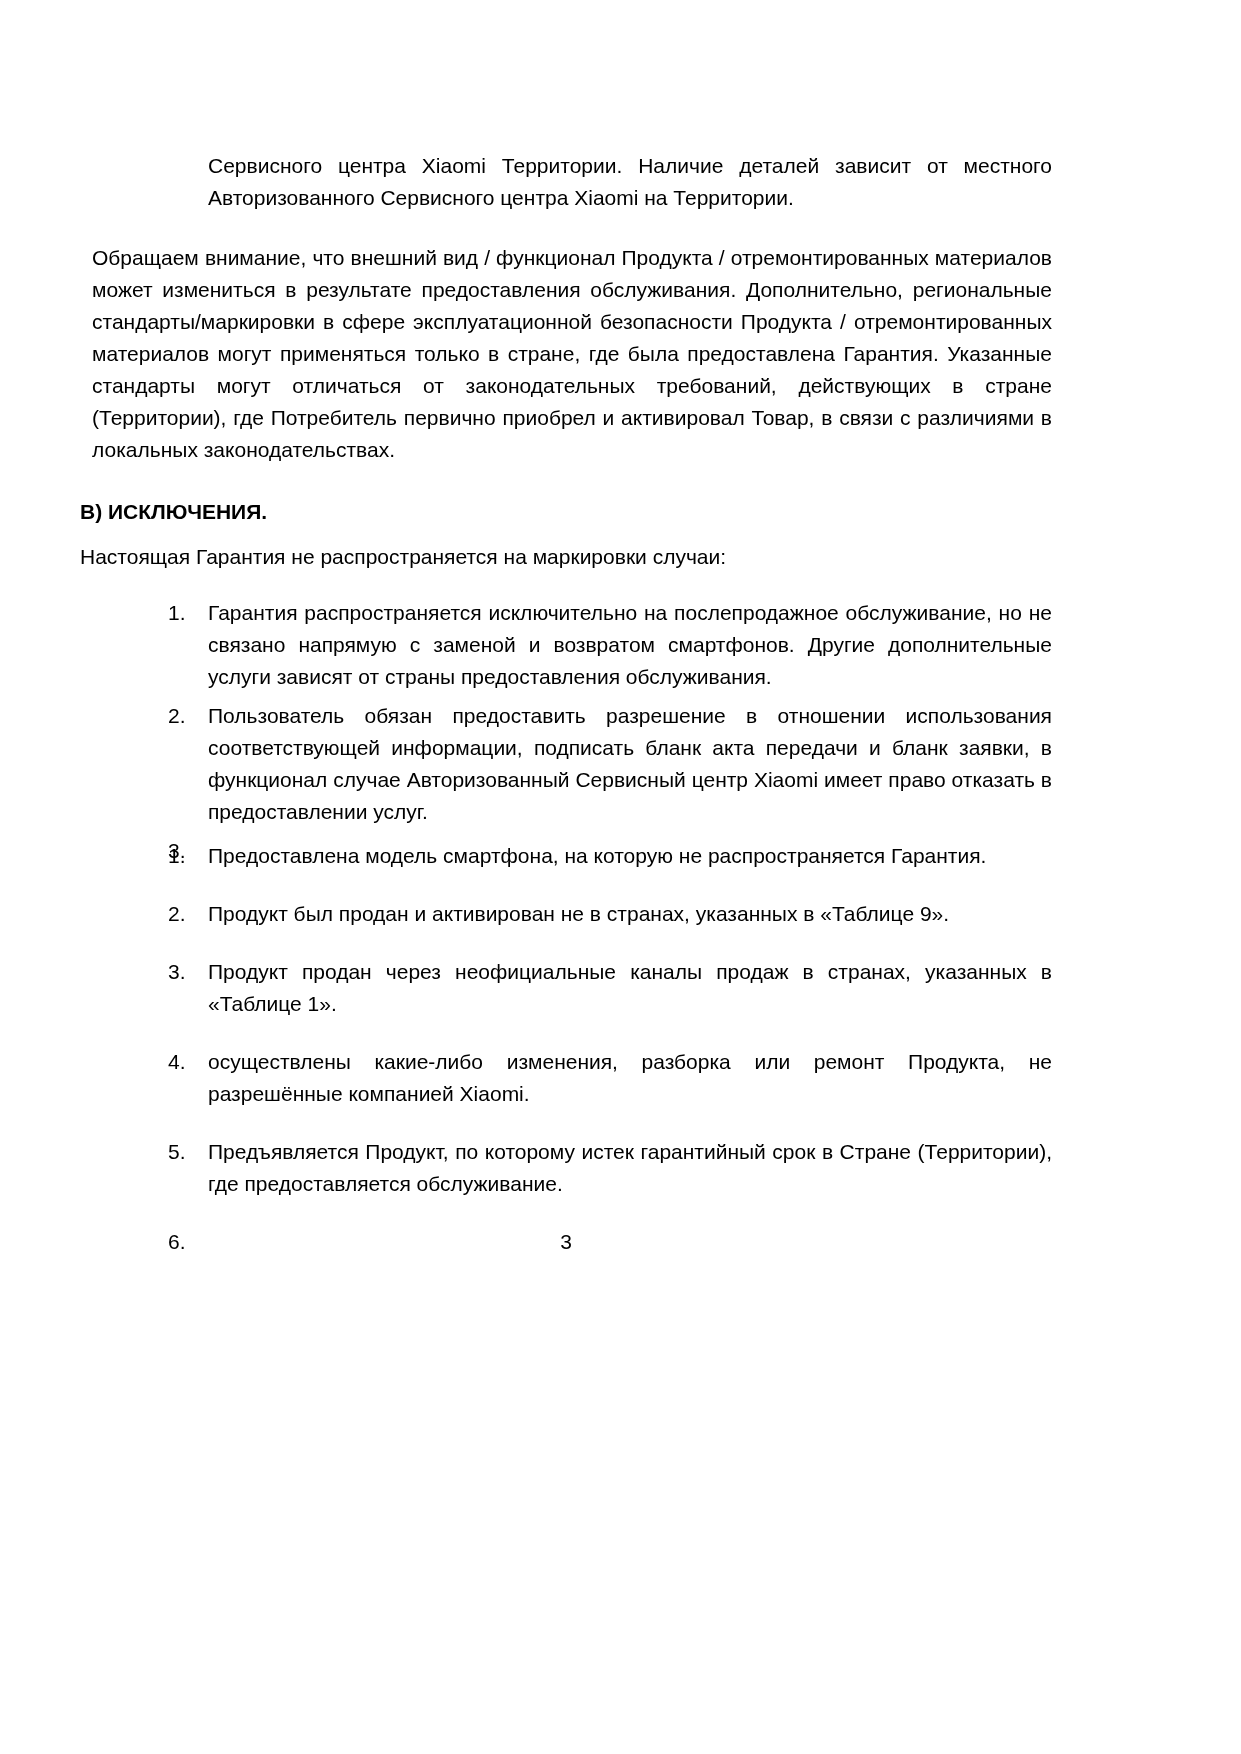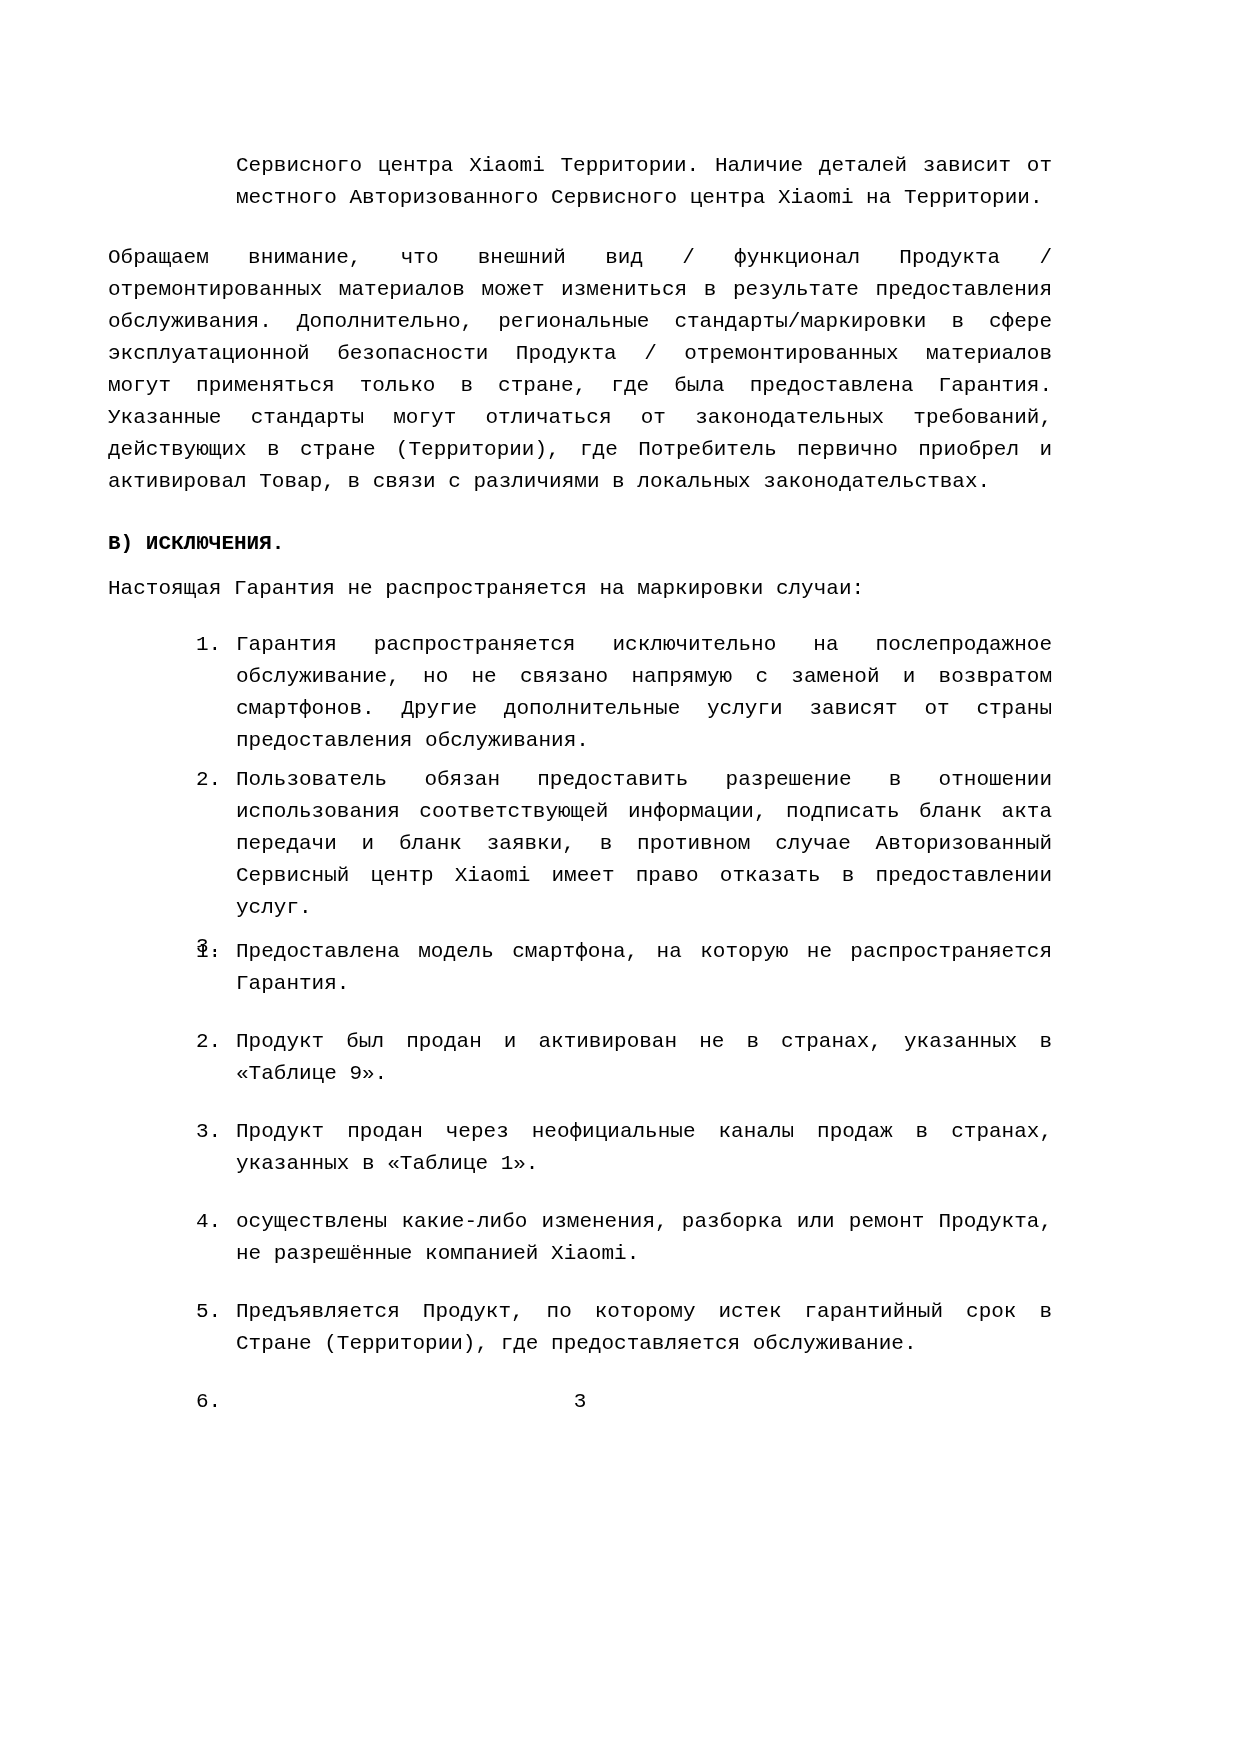--- a/index.html
+++ b/index.html
@@ -6,33 +6,33 @@
     margin: 0;
     padding: 0;
     background: #ffffff;
   }
   .page {
     position: relative;
     width: 1241px;
     height: 1754px;
     background: #ffffff;
     box-sizing: border-box;
-    padding: 150px 189px 0 108px;
+    padding: 150px 189px 0 80px;
     overflow: hidden;
-    font-family: Liberation Mono, monospace;
+    font-family: Liberation Sans, sans-serif;
     font-size: 21px;
     line-height: 32px;
     color: #000000;
   }
   .cont-para {
     margin: 0 0 0 128px;
     text-align: justify;
   }
   .notice-para {
-    margin: 28px 0 0 0;
+    margin: 28px 0 0 12px;
     text-align: justify;
   }
   .section-heading {
     margin: 30px 0 12px 0;
     font-weight: 700;
     font-size: 21px;
     line-height: 32px;
   }
   .intro-line {
     margin: 13px 0 0 0;
@@ -79,21 +79,21 @@
 
   <p class="intro-line">Настоящая Гарантия не распространяется на маркировки случаи:</p>
 
   <ol class="doc-list list-a">
     <li>
       <span class="num">1.</span>
       <span>Гарантия распространяется исключительно на послепродажное обслуживание, но не связано напрямую с заменой и возвратом смартфонов. Другие дополнительные услуги зависят от страны предоставления обслуживания.</span>
     </li>
     <li>
       <span class="num">2.</span>
-      <span>Пользователь обязан предоставить разрешение в отношении использования соответствующей информации, подписать бланк акта передачи и бланк заявки, в противном случае Авторизованный Сервисный центр Xiaomi имеет право отказать в предоставлении услуг.</span>
+      <span>Пользователь обязан предоставить разрешение в отношении использования соответствующей информации, подписать бланк акта передачи и бланк заявки, в функционал случае Авторизованный Сервисный центр Xiaomi имеет право отказать в предоставлении услуг.</span>
     </li>
     <li>
       <span class="num">3.</span>
     </li>
   </ol>
 
 
   <ol class="doc-list list-b">
     <li>
       <span class="num">1.</span>

